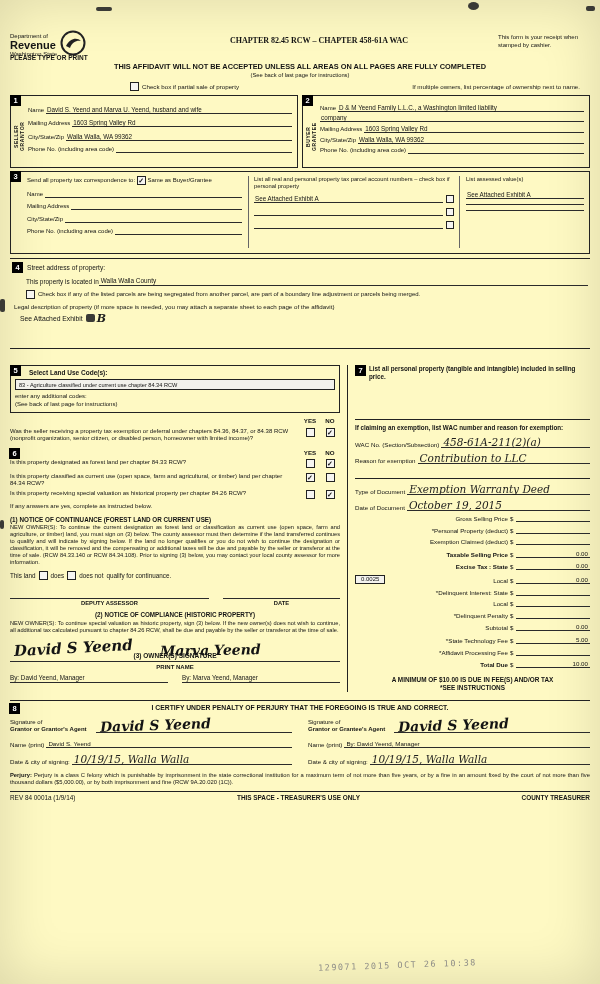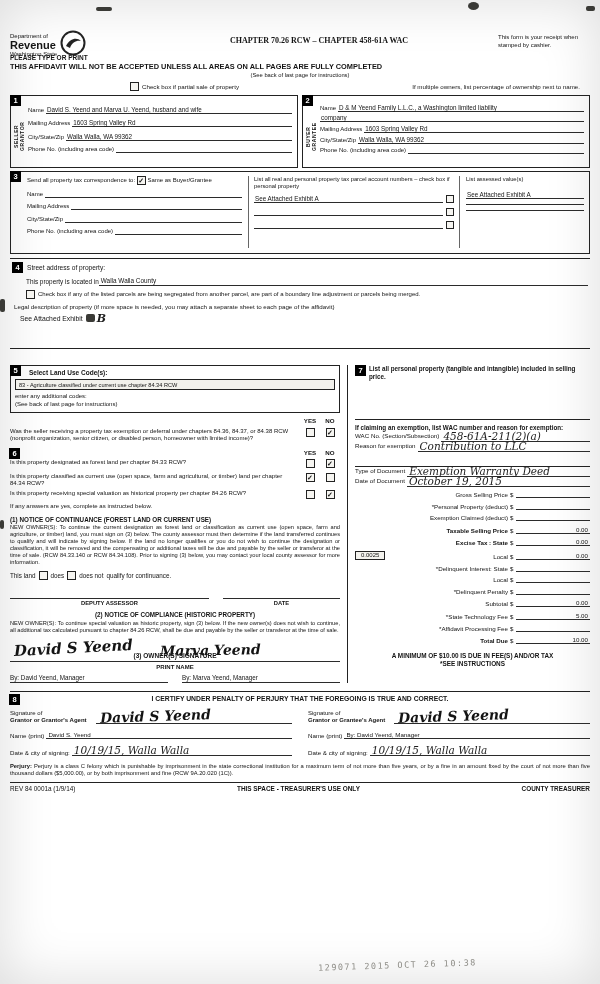--- a/index.html
+++ b/index.html
@@ -1,17 +1,17 @@
 <!DOCTYPE html>
 <html><head>
 <meta charset="utf-8">
 <style>
   html,body{margin:0;padding:0}
   body{width:600px;height:984px;background:#b9b8b4;font-family:"Liberation Sans",sans-serif;overflow:hidden}
-  .page{position:relative;width:600px;height:984px;background:#ffffff;color:#141414;overflow:hidden;
+  .page{position:relative;width:600px;height:984px;background:#fef9c3;color:#141414;overflow:hidden;
         box-shadow:inset 0 0 55px rgba(0,0,0,.14)}
   .content{position:absolute;left:10px;top:22px;width:580px}
 
   
   .art{position:absolute;background:#3a3a36;border-radius:2px}
 
   
   .badge{display:inline-block;width:11px;height:11px;background:#000;color:#fff;font-size:7.5px;font-weight:bold;
          text-align:center;line-height:11px;flex:0 0 auto}
   .cb{display:inline-block;width:7px;height:7px;border:1px solid #222;background:#f6f5f1;font-size:7px;line-height:7px;
@@ -26,21 +26,21 @@
   .hdr{display:flex;align-items:flex-start}
   .logo{display:flex;align-items:center;width:130px;flex:0 0 auto;margin-top:8px}
   .logo-text{font-size:6px;line-height:6.5px}
   .logo-text .rev{font-size:11px;font-weight:bold;line-height:11px}
   .logo-mark{margin-left:3px}
   .title-blk{flex:1;text-align:center;margin-top:12px}
   .title{font-family:"Liberation Serif",serif;font-weight:bold;font-size:12.5px;letter-spacing:.2px}
   .chapter{font-family:"Liberation Serif",serif;font-weight:bold;font-size:8px;margin-top:2px}
   .receipt{width:92px;flex:0 0 auto;font-size:6px;line-height:7.5px;margin-top:12px}
   .ptp{font-size:6.5px;font-weight:bold;margin-top:-6px}
-  .warn{font-size:7.4px;font-weight:bold;margin-top:1px}
+  .warn{font-size:7.4px;font-weight:bold;text-align:center;margin-top:1px}
   .seeback{font-size:5.8px;text-align:center;margin-top:1px}
   .partial{display:flex;font-size:6.2px;margin-top:4px;align-items:center}
   .partial .gap{flex:1}
 
   
   .parties{display:flex;margin-top:4px;gap:4px}
   .pbox{flex:1;border:1px solid #222;position:relative;padding:4px 5px 5px 17px;min-height:62px}
   .pbox .badge{position:absolute;left:-1px;top:-1px}
   .vlabel{position:absolute;left:2px;top:12px;bottom:2px;writing-mode:vertical-rl;transform:rotate(180deg);
           font-size:5px;font-weight:bold;letter-spacing:.6px;line-height:6px;text-align:center}
@@ -95,21 +95,21 @@
   .sigblk .sig2{position:absolute;left:150px;top:-10px;font-size:14px;transform:rotate(-1deg)}
   .sigttl{font-size:6.5px;font-weight:bold;text-align:center}
   .printname{font-size:6px;font-weight:bold;text-align:center;margin-top:2px}
   .byrow{display:flex;gap:14px;margin-top:4px;font-size:6.3px}
   .byrow div{flex:1;border-bottom:1px solid #2b2b2b;padding-bottom:1px}
 
   
   .s7head{display:flex;align-items:flex-start;gap:3px}
   .s7head .txt{font-size:6.3px;line-height:7.5px;font-weight:bold}
   .hr{border-top:1px solid #222;margin-top:5px}
-  .exrow{display:flex;font-size:6.2px;}
+  .exrow{display:flex;align-items:flex-end;font-size:6.2px;margin-top:6px}
   .exrow .lbl{white-space:nowrap;margin-right:2px}
   .exrow .fill{flex:1;padding:0 2px}
   .exrow .hw{font-size:10.5px;line-height:9px;white-space:nowrap}
   .mrow{display:flex;align-items:flex-end;font-size:6.2px;margin-top:4.6px;line-height:7px}
   .mrow .mlbl{flex:1;text-align:right;padding-right:2px;white-space:nowrap}
   .mrow .mdol{width:6px}
   .mrow .mval{width:72px;border-bottom:1px solid #2b2b2b;text-align:right;padding-right:2px}
   .ratebox{border:1px solid #222;font-size:6px;padding:0 5px;margin-right:2px;background:#f4f3ee}
   .minnote{font-size:6.4px;font-weight:bold;text-align:center;margin-top:8px;line-height:8px}
 
@@ -155,21 +155,21 @@
           <div>Washington State</div>
         </div>
         <span class="logo-mark">
           <svg width="26" height="26" viewBox="0 0 26 26">
             <circle cx="13" cy="13" r="11.5" fill="none" stroke="#222" stroke-width="2"></circle>
             <path d="M6 16 C 10 8, 17 7, 21 11 C 17 10, 12 12, 10 18 Z" fill="#222"></path>
           </svg>
         </span>
       </div>
       <div class="title-blk">
-        <div class="chapter">CHAPTER 70.26 RCW – CHAPTER 458-61A WAC</div>
+        <div class="chapter">CHAPTER 82.45 RCW – CHAPTER 458-61A WAC</div>
       </div>
       <div class="receipt">This form is your receipt when stamped by cashier.</div>
     </div>
 
     <div class="ptp">PLEASE TYPE OR PRINT</div>
     <div class="warn">THIS AFFIDAVIT WILL NOT BE ACCEPTED UNLESS ALL AREAS ON ALL PAGES ARE FULLY COMPLETED</div>
     <div class="seeback">(See back of last page for instructions)</div>
 
     <div class="partial">
       <span style="width:120px"></span>

